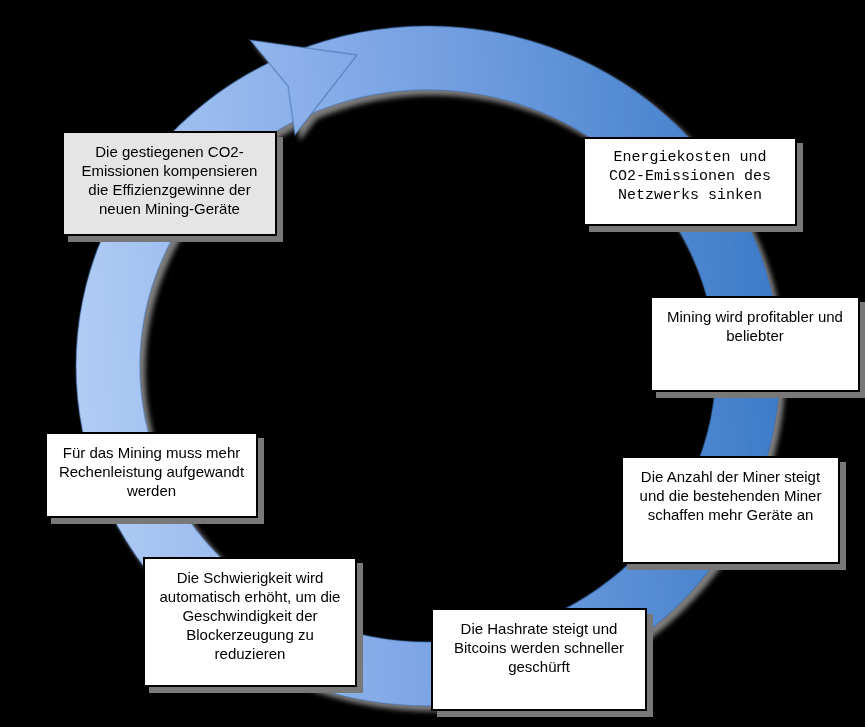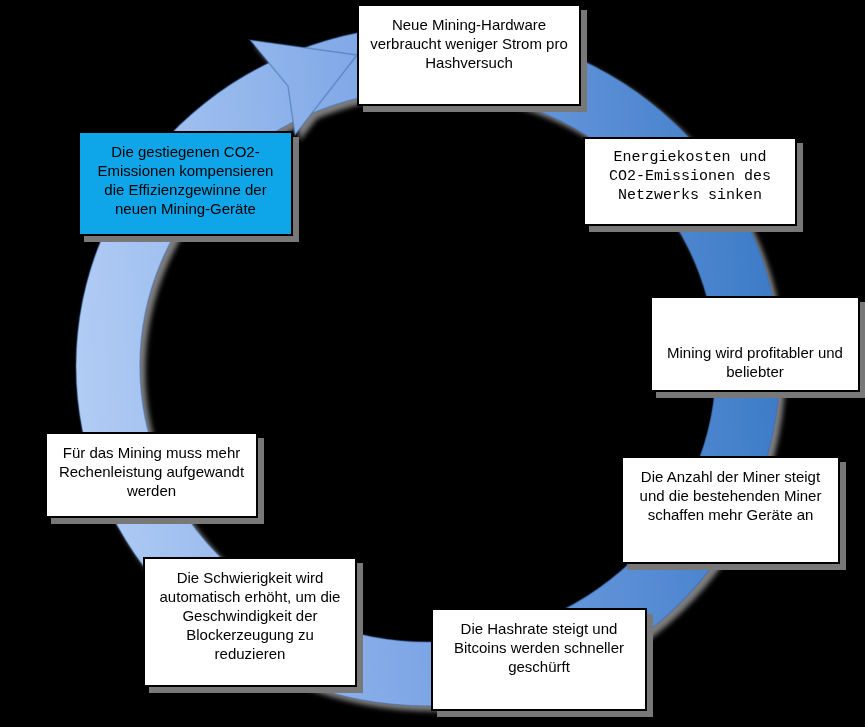--- a/index.html
+++ b/index.html
@@ -19,21 +19,21 @@
     border: 2px solid #000000;
     box-shadow: 6px 6px 0 #787878;
     color: #000000;
     font-size: 15px;
     line-height: 19px;
     text-align: center;
     padding: 9px 7px;
   }
   .box.center-v {
     display: flex;
-    align-items: flex-end;
+    align-items: flex-start;
     justify-content: center;
   }
   .box .label { display: block; width: 100%; }
 </style>
 </head>
 <body>
 
 <div class="stage">
 
   <svg class="ring-svg" width="865" height="727" viewBox="0 0 865 727">
@@ -47,23 +47,20 @@
         <feDropShadow dx="5" dy="5" stdDeviation="2.5" flood-color="#8a8a8a" flood-opacity="0.9"></feDropShadow>
       </filter>
     </defs>
     <g filter="url(#ds)">
       <path fill-rule="evenodd" fill="url(#ringGrad)" stroke-opacity="0.45" stroke-width="1.5" d="M 76 366 A 352 340 0 1 0 780 366 A 352 340 0 1 0 76 366 Z
                M 140 366 A 288 276 0 1 1 716 366 A 288 276 0 1 1 140 366 Z" stroke="#33639F"></path>
       <path fill="url(#ringGrad)" stroke-opacity="0.45" stroke-width="1.5" d="M 357 55 L 250 40 L 288 86 L 295 135 Z" stroke="#33639F"></path>
     </g>
   </svg>
 
-  <div class="box" style="left:357px; top:4px; width:224px; height:102px;">
-    <span class="label">Neue Mining-Hardware verbraucht weniger Strom pro Hashversuch</span>
-  </div>
 
   <div class="box" style="left:583px; top:137px; width:214px; height:89px;font-family:Liberation Mono, monospace;">
     <span class="label">Energiekosten und CO2-Emissionen des Netzwerks sinken</span>
   </div>
 
   <div class="box center-v" style="left:650px; top:296px; width:210px; height:96px;">
     <span class="label">Mining wird profitabler und beliebter</span>
   </div>
 
   <div class="box" style="left:621px; top:456px; width:219px; height:108px;">
@@ -76,17 +73,17 @@
 
   <div class="box" style="left:431px; top:608px; width:216px; height:103px;">
     <span class="label">Die Hashrate steigt und Bitcoins werden schneller geschürft</span>
   </div>
 
   <div class="box" style="left:45px; top:432px; width:213px; height:86px;text-align:center;">
     <span class="label">Für das Mining muss mehr Rechenleistung aufgewandt werden</span>
   </div>
 
 
-  <div class="box highlight" style="left: 78px; top: 131px; width: 215px; height: 105px; background: #0ea5e9;">
+  <div class="box highlight" style="left: 62px; top: 131px; width: 215px; height: 105px; background: #e5e5e5;">
     <span class="label">Die gestiegenen CO2-Emissionen kompensieren die Effizienzgewinne der neuen Mining-Geräte</span>
   </div>
 
 </div>
 
 </body></html>

